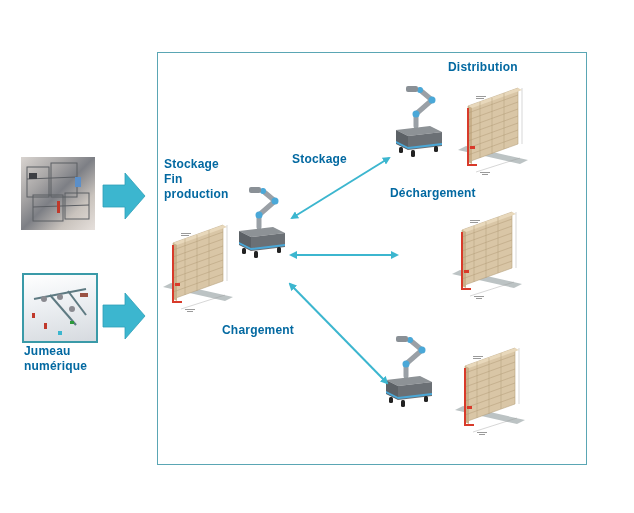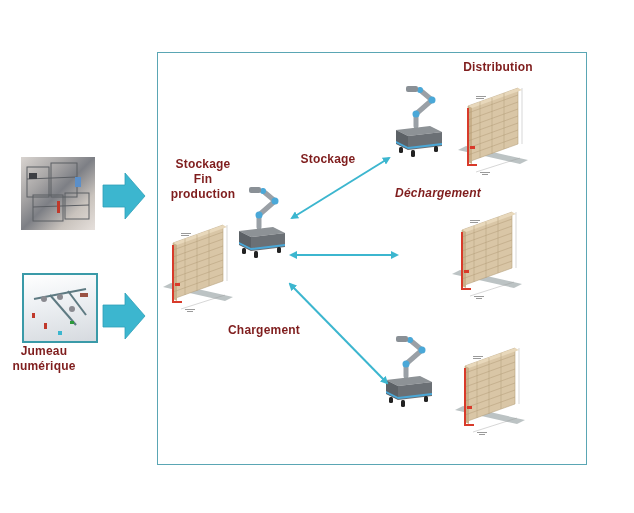--- a/index.html
+++ b/index.html
@@ -1,17 +1,17 @@
 <!DOCTYPE html>
 <html><head>
   <meta charset="utf-8">
   <style>
     html, body { margin: 0; padding: 0; background: #ffffff; }
     body { width: 634px; height: 513px; position: relative; overflow: hidden; font-family: "Liberation Sans", sans-serif; }
-    .lbl { position: absolute; color: #7f1d1d; font-weight: bold; font-size: 12px; text-align: center; line-height: 15px; letter-spacing: 0.2px; }
+    .lbl { position: absolute; color: #0369a1; font-weight: bold; font-size: 12px; line-height: 15px; letter-spacing: 0.2px; }
     .frame { position: absolute; left: 157px; top: 52px; width: 430px; height: 413px; border: 1.5px solid #5aa6b4; box-sizing: border-box; }
     .photo { position: absolute; overflow: hidden; }
     svg { position: absolute; overflow: visible; }
   </style>
 </head>
 <body>
 
 <svg width="0" height="0" style="position:absolute">
   <defs>
     <g id="rack">
@@ -104,41 +104,41 @@
     <circle cx="20" cy="24" r="3" fill="#8a8a90"></circle>
     <circle cx="36" cy="22" r="3" fill="#8a8a90"></circle>
     <circle cx="48" cy="34" r="3" fill="#8a8a90"></circle>
     <rect x="56" y="18" width="8" height="4" fill="#9a5244"></rect>
     <rect x="8" y="38" width="3" height="5" fill="#c0392b"></rect>
     <rect x="20" y="48" width="3" height="6" fill="#c0392b"></rect>
     <rect x="34" y="56" width="4" height="4" fill="#3cb6cf"></rect>
     <rect x="46" y="46" width="4" height="3" fill="#2c9a3a"></rect>
   </svg>
 </div>
-<div class="lbl" style="left:4px;top:344px;width:80px;">
+<div class="lbl" style="left:24px;top:344px;width:80px;">
   <div>Jumeau</div>
   <div>numérique</div>
 </div>
 
 <svg style="left:103px;top:293px;" width="42" height="46">
   <polygon points="0,12 22,12 22,0 42,23 22,46 22,34 0,34" fill="#3cb6cf" stroke="#2e9fb7" stroke-width="0.8"></polygon>
 </svg>
 
 <div class="frame"></div>
 
 <div class="lbl" style="left:448px;top:60px;width:100px;">Distribution</div>
 
 <div class="lbl" style="left:164px;top:157px;width:78px;">
   <div>Stockage</div>
   <div>Fin</div>
   <div>production</div>
 </div>
 
 <div class="lbl" style="left:292px;top:152px;width:72px;">Stockage</div>
-<div class="lbl" style="left:390px;top:186px;width:96px;font-style:italic;">Déchargement</div>
+<div class="lbl" style="left:390px;top:186px;width:96px;">Déchargement</div>
 <div class="lbl" style="left:222px;top:306px;width:84px;margin-top:17px;">Chargement</div>
 
 <svg style="left:163px;top:225px;" width="74" height="92">
     <use href="#rack"></use>
   </svg>
 <svg style="left:458px;top:88px;" width="74" height="92">
     <use href="#rack"></use>
   </svg>
 <svg style="left:452px;top:212px;" width="74" height="92">
     <use href="#rack"></use>

